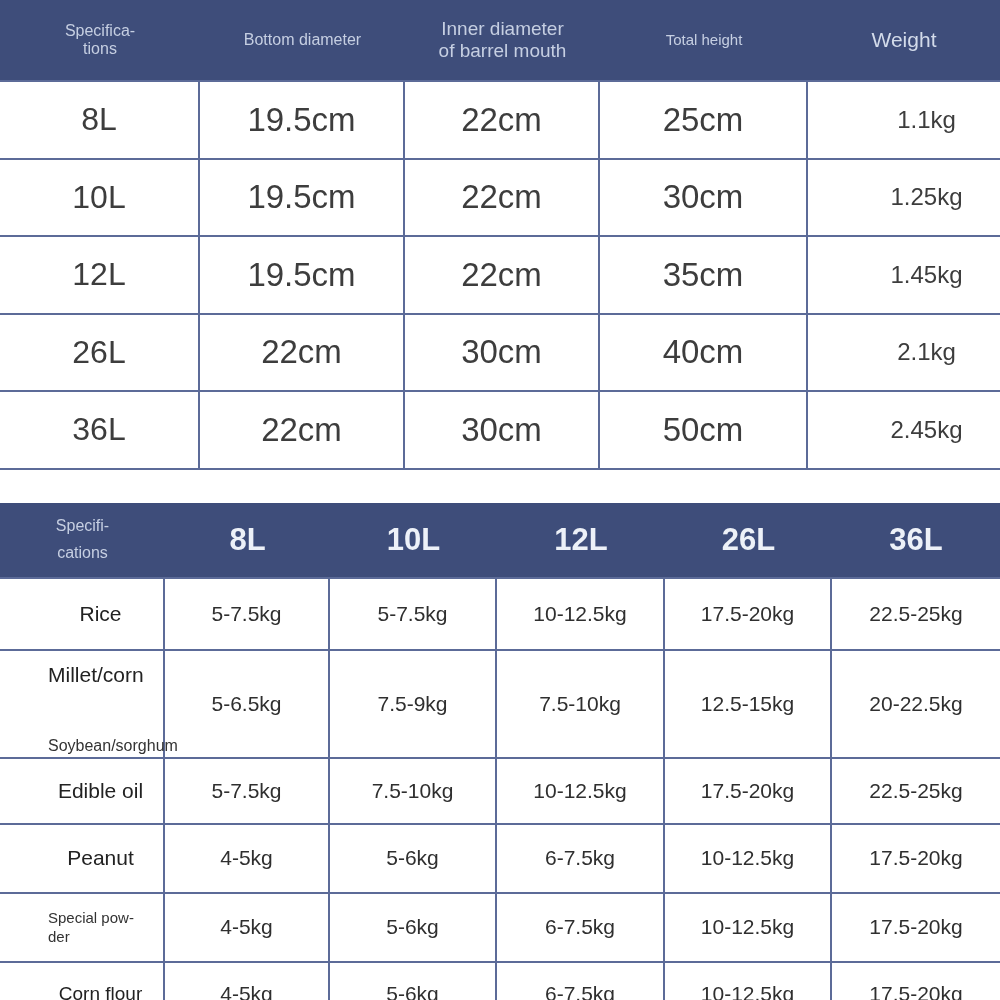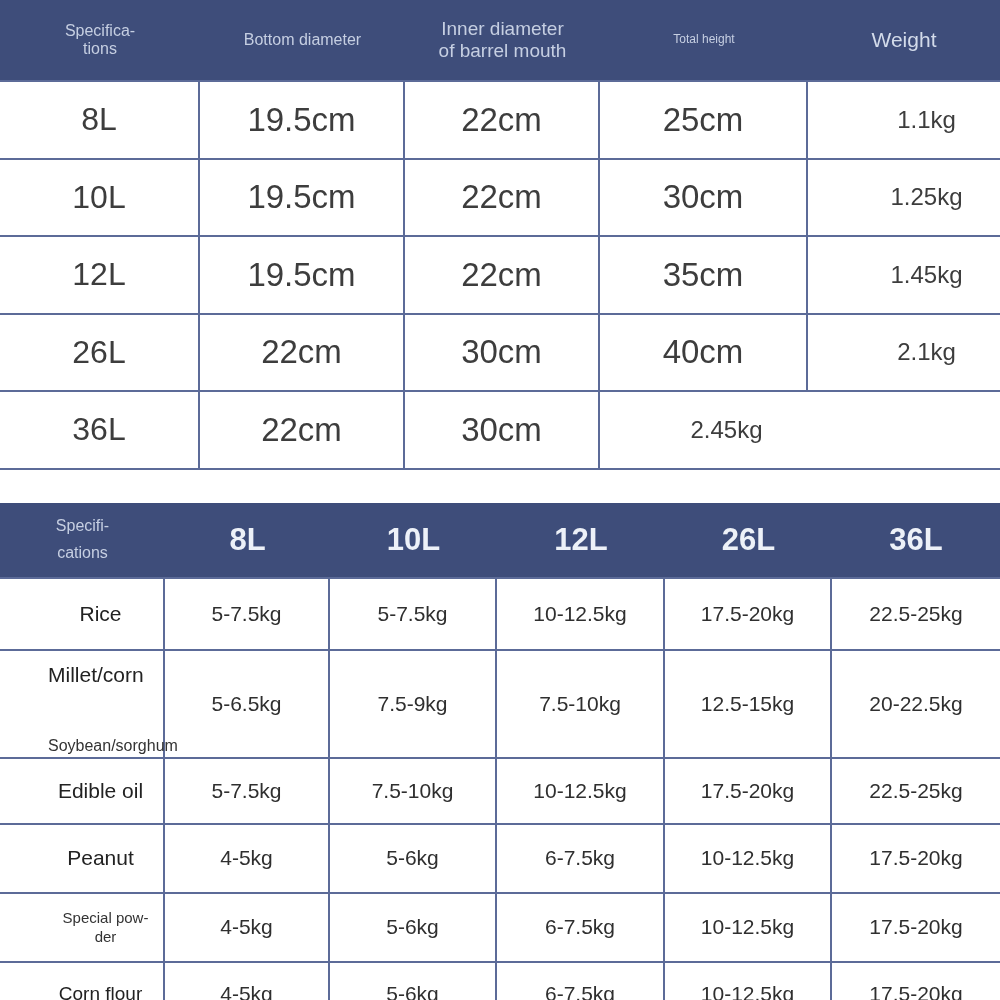--- a/index.html
+++ b/index.html
@@ -17,21 +17,21 @@
     position:relative;
   }
   
   .cell{display:flex;flex-direction:column;justify-content:center;align-items:center;text-align:center;box-sizing:border-box;}
   
   .t1-header{display:grid;grid-template-columns:200px 205px 195px 208px 192px;height:80px;background:var(--header-bg);color:var(--header-text);}
   .t1h-cell{line-height:1.15;}
   .t1h-cell.c0{font-size:16px;}
   .t1h-cell.c1{font-size:19px;}
   .t1h-cell.c2{font-size:16px;}
-  .t1h-cell.c3{font-size:12px;}
+  .t1h-cell.c3{font-size:15px;}
   .t1h-cell.c4{font-size:21px;color:#d3dbea;}
   .t1-body{border-top:2px solid var(--border);}
   .t1-row{display:grid;grid-template-columns:200px 205px 195px 208px 192px;height:75.5px;border-bottom:2px solid var(--border);}
   .t1-row .cell{border-right:2px solid var(--border);font-size:33px;}
   .t1-row .cell:last-child{border-right:none;font-size:24px;margin-left:45px;}
   .t1-row .c0{font-size:32px;}
   
   .gap{height:33px;background:#fff;}
   
   .t2-header{display:grid;grid-template-columns:165px 165px 167px 168px 167px 168px;height:74px;background:var(--header-bg);color:var(--header-text);}
@@ -46,21 +46,21 @@
   .t2-body .t2-row:nth-child(1){height:70px;}
   .t2-body .t2-row:nth-child(2){height:106px;}
   .t2-body .t2-row:nth-child(3){height:64px;}
   .t2-body .t2-row:nth-child(4){height:67px;}
   .t2-body .t2-row:nth-child(5){height:67px;}
   .t2-body .t2-row:nth-child(6){height:63px;}
   
   .t2-body .t2-row:nth-child(2) .c0{align-items:flex-start;justify-content:space-between;text-align:left;padding:12px 4px 2px 10px;}
   .t2-body .t2-row:nth-child(2) .c0 .line1{font-size:16px;color:#333;}
   
-  .t2-body .t2-row:nth-child(5) .c0{align-items:center;text-align:left;padding-left:10px;font-size:15px;line-height:1.3;color:#333;}
+  .t2-body .t2-row:nth-child(5) .c0{align-items:flex-start;text-align:left;padding-left:10px;font-size:15px;line-height:1.3;color:#333;}
   .t2-body .t2-row:nth-child(6) .c0{font-size:19px;}
 </style>
 </head>
 <body>
 
 <div class="page">
 
   <div class="t1">
     <div class="t1-header" id="t1-header">
         <div class="cell t1h-cell c0">
@@ -153,20 +153,23 @@
         <div class="t1-row">
           <div class="cell c0">
             <div class="line0">36L</div>
           </div>
           <div class="cell c1">
             <div class="line0">22cm</div>
           </div>
           <div class="cell c2">
             <div class="line0">30cm</div>
           </div>
+          <div class="cell c3">
+            <div class="line0">50cm</div>
+          </div>
           <div class="cell c4">
             <div class="line0">2.45kg</div>
           </div>
         </div>
       </div>
   </div>
 
   <div class="gap"></div>
 
   <div class="t2">

